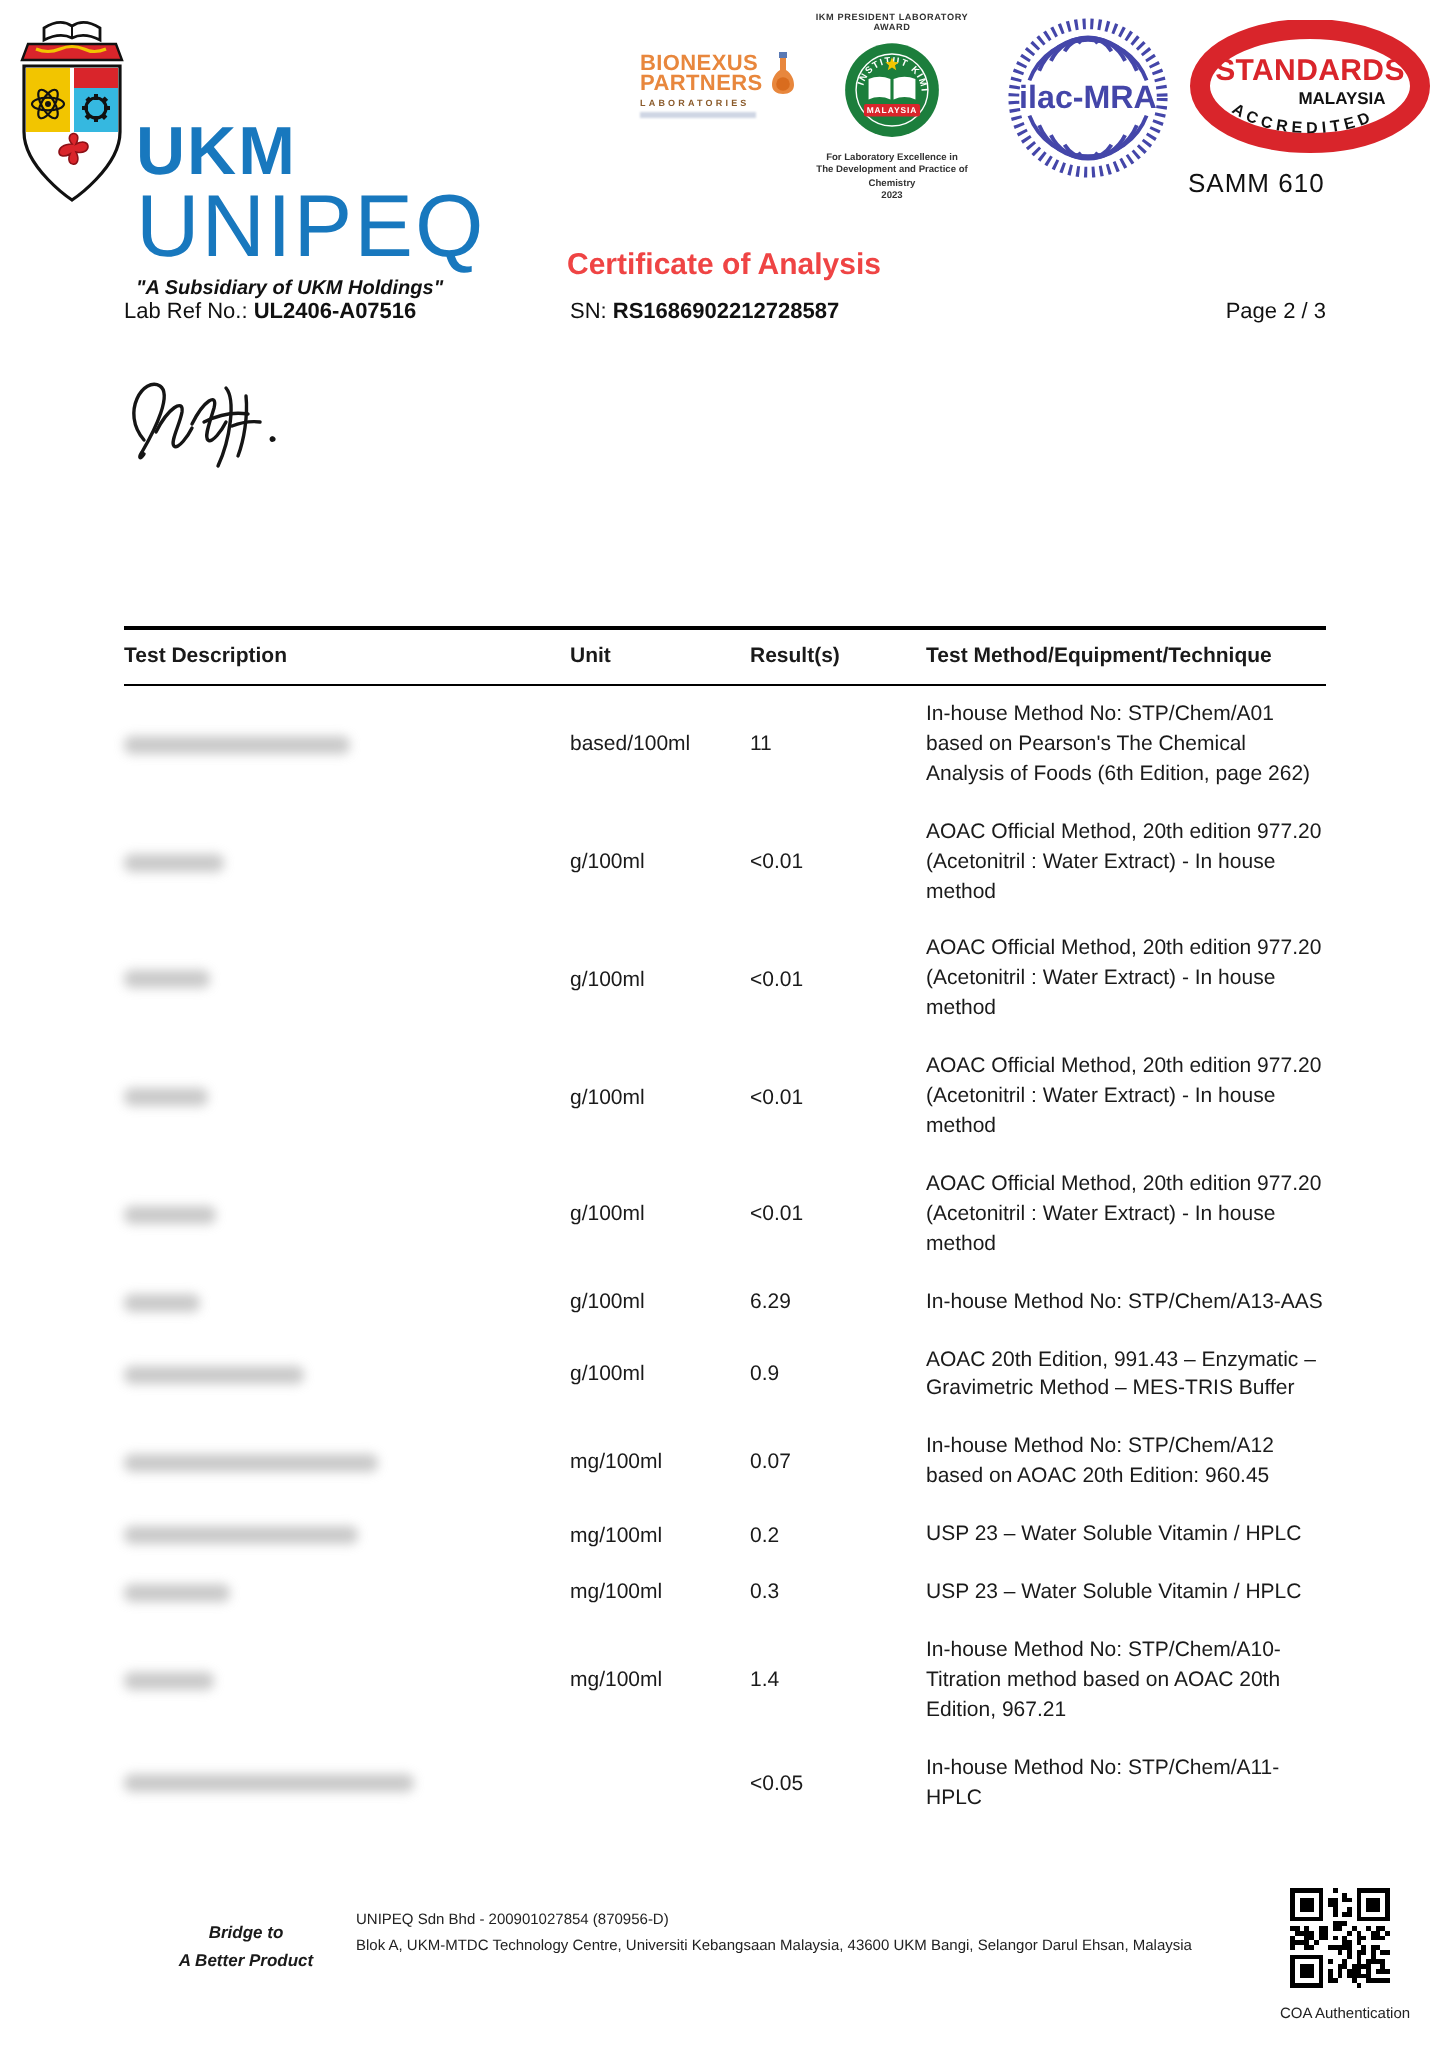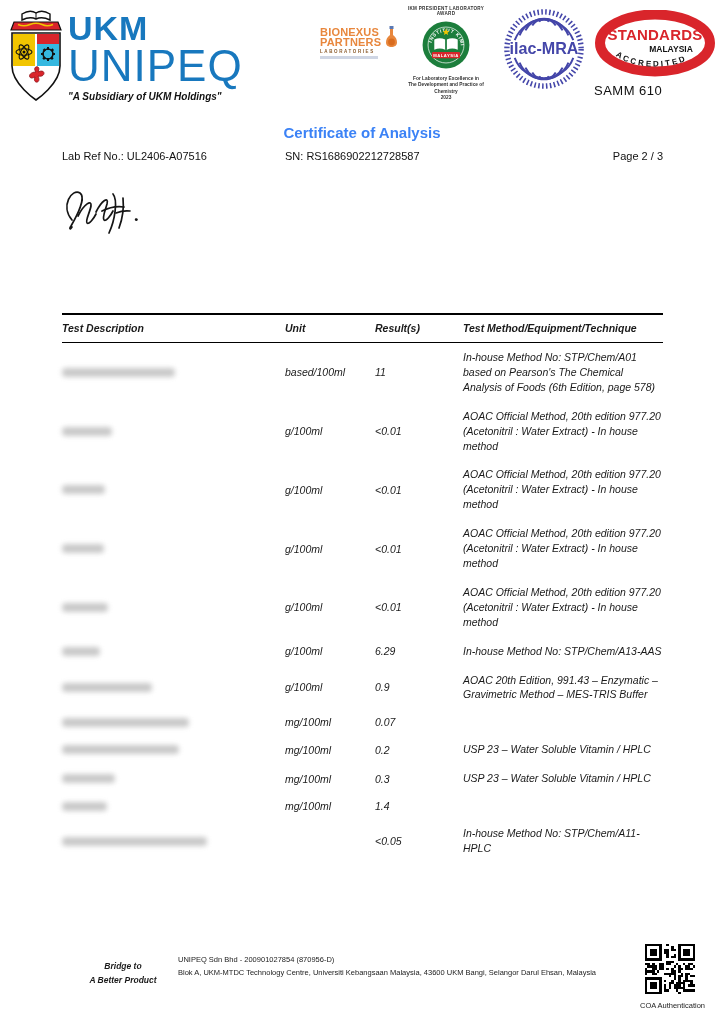--- a/index.html
+++ b/index.html
@@ -5,51 +5,51 @@
   * { margin:0; padding:0; box-sizing:border-box; }
   html,body { background:#888; }
   body { font-family:"Liberation Sans", sans-serif; }
   #page {
     position:relative; width:724px; height:1024px; background:#ffffff;
     margin:0 auto; overflow:hidden; color:#1a1a1a;
   }
   
   #crest { position:absolute; left:8px; top:6px; }
   #brand { position:absolute; left:68px; top:12px; }
-  .brand-line1 { font-size:34px; font-weight:bold; color:#1878be; line-height:.95; letter-spacing:1px; }
+  .brand-line1 { font-size:34px; font-weight:bold; color:#1878be; line-height:.95; letter-spacing:1px;margin-top:48px; }
   .brand-line2 { font-size:44px; font-weight:normal; color:#1878be; line-height:1; letter-spacing:1px; }
   .brand-tagline { font-size:10px; font-weight:bold; font-style:italic; color:#111; margin-top:3px; }
   #bionexus { position:absolute; left:320px; top:28px; width:80px; }
   .bnx-l1 { font-size:11px; font-weight:bold; color:#e8873d; line-height:.9; letter-spacing:.2px; }
   .bnx-l2 { font-size:11px; font-weight:bold; color:#e8873d; line-height:.9; letter-spacing:.2px; }
   .bnx-l3 { font-size:4.5px; font-weight:bold; color:#8a5a2a; letter-spacing:1.6px; margin-top:1px; }
   .bnx-bar { width:58px; height:3px; background:#cfd6e4; margin-top:2px; filter:blur(.6px); }
   .bnx-flask { position:absolute; right:2px; top:-2px; }
   #ikm-award { position:absolute; left:398px; top:6px; width:96px; text-align:center; }
   .ikm-title { font-size:4.6px; font-weight:bold; color:#333; letter-spacing:.3px; }
   .ikm-cap { font-size:4.8px; font-weight:bold; color:#333; line-height:1.35; }
   #ilac { position:absolute; left:503px; top:8px; }
   #standards { position:absolute; left:594px; top:10px; text-align:left; }
   .samm { font-size:13px; color:#111; letter-spacing:.5px; margin-top:1px; }
   
   #doc-title { position:absolute; left:0; top:124px; width:100%; text-align:center;
-               font-size:15px; font-weight:bold; color:#3b82f6; }
+               font-size:15px; font-weight:bold; color:#ef4444; }
   #meta-row { position:absolute; left:62px; top:150px; width:601px; font-size:11px; color:#111; }
-  #meta-row b { font-weight:normal;margin-top:13px; }
+  #meta-row b { font-weight:bold;margin-top:13px; }
   .meta-lab { position:absolute; left:0; top:0; }
   .meta-sn { position:absolute; left:223px; top:0; }
   .meta-page { position:absolute; right:0; top:0; }
   
   #signature { position:absolute; left:58px; top:180px; }
   #signatory { position:absolute; left:62px; top:246px; font-size:11px; line-height:1.45; }
   .sig-name { font-size:11px; }
   .sig-role { font-size:11px; font-weight:bold; }
   .sig-small { font-size:9.5px; color:#222; }
   
-  #coa-table { position:absolute; left:62px; top:313px; width:601px;font-style:italic; }
+  #coa-table { position:absolute; left:62px; top:313px; width:601px; }
   .t-head { display:grid; grid-template-columns:223px 90px 88px 200px;
             border-top:2.5px solid #000; border-bottom:1.5px solid #000;
             padding:7px 0 8px 0; font-size:10.5px; font-weight:bold; }
   .t-row { display:grid; grid-template-columns:223px 90px 88px 200px;
            padding:7px 0; align-items:center; font-size:10.5px; }
   .t-method { line-height:1.42; }
   .redacted { height:9px; background:#a6a6a6; opacity:.6; border-radius:4px; filter:blur(2.6px); }
   
   #footer-motto { position:absolute; left:78px; top:960px; width:90px; text-align:center;
                   font-size:8.5px; font-weight:bold; font-style:italic; line-height:1.6; }
@@ -214,21 +214,21 @@
       <div>Result(s)</div>
       <div>Test Method/Equipment/Technique</div>
     </div>
     <div id="t-body">
     <div class="t-row">
       <div class="t-desc">
         <div class="redacted" style="width: 113px;"></div>
       </div>
       <div class="t-unit">based/100ml</div>
       <div class="t-result">11</div>
-      <div class="t-method">In-house Method No: STP/Chem/A01 based on Pearson's The Chemical Analysis of Foods (6th Edition, page 578)</div>
+      <div class="t-method">In-house Method No: STP/Chem/A01 based on Pearson's The Chemical Analysis of Foods (6th Edition, page 262)</div>
     </div>
 
     <div class="t-row">
       <div class="t-desc">
         <div class="redacted" style="width: 50px;"></div>
       </div>
       <div class="t-unit">g/100ml</div>
       <div class="t-result">&lt;0.01</div>
       <div class="t-method">AOAC Official Method, 20th edition 977.20 (Acetonitril : Water Extract) - In house method</div>
     </div>
@@ -277,20 +277,21 @@
       <div class="t-result">0.9</div>
       <div class="t-method">AOAC 20th Edition, 991.43 – Enzymatic – Gravimetric Method – MES-TRIS Buffer</div>
     </div>
 
     <div class="t-row">
       <div class="t-desc">
         <div class="redacted" style="width: 127px;"></div>
       </div>
       <div class="t-unit">mg/100ml</div>
       <div class="t-result">0.07</div>
+      <div class="t-method">In-house Method No: STP/Chem/A12 based on AOAC 20th Edition: 960.45</div>
     </div>
 
     <div class="t-row">
       <div class="t-desc">
         <div class="redacted" style="width: 117px;"></div>
       </div>
       <div class="t-unit">mg/100ml</div>
       <div class="t-result">0.2</div>
       <div class="t-method">USP 23 – Water Soluble Vitamin / HPLC</div>
     </div>
@@ -303,20 +304,21 @@
       <div class="t-result">0.3</div>
       <div class="t-method">USP 23 – Water Soluble Vitamin / HPLC</div>
     </div>
 
     <div class="t-row">
       <div class="t-desc">
         <div class="redacted" style="width: 45px;"></div>
       </div>
       <div class="t-unit">mg/100ml</div>
       <div class="t-result">1.4</div>
+      <div class="t-method">In-house Method No: STP/Chem/A10-Titration method based on AOAC 20th Edition, 967.21</div>
     </div>
 
     <div class="t-row">
       <div class="t-desc">
         <div class="redacted" style="width: 145px;"></div>
       </div>
       <div class="t-unit"></div>
       <div class="t-result">&lt;0.05</div>
       <div class="t-method">In-house Method No: STP/Chem/A11-HPLC</div>
     </div>

